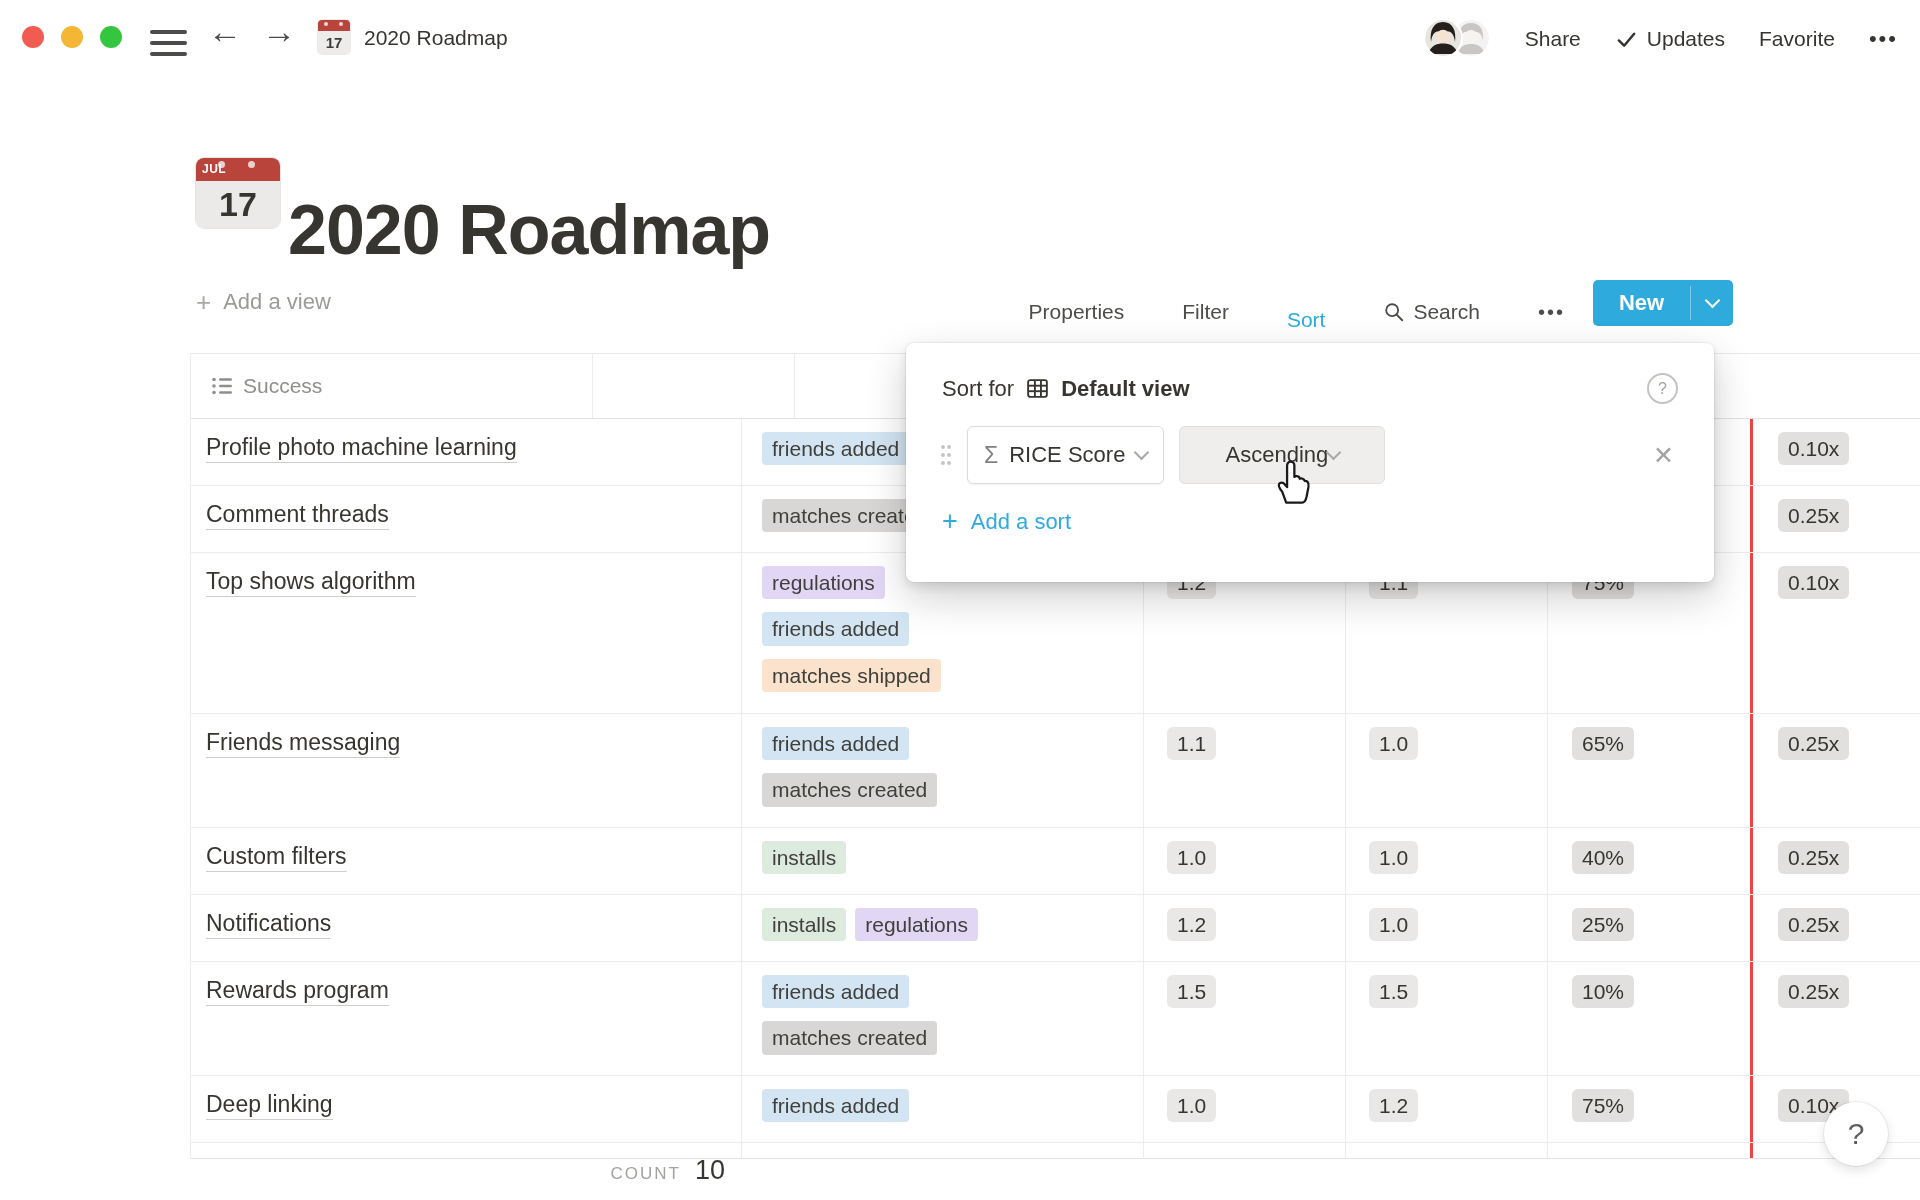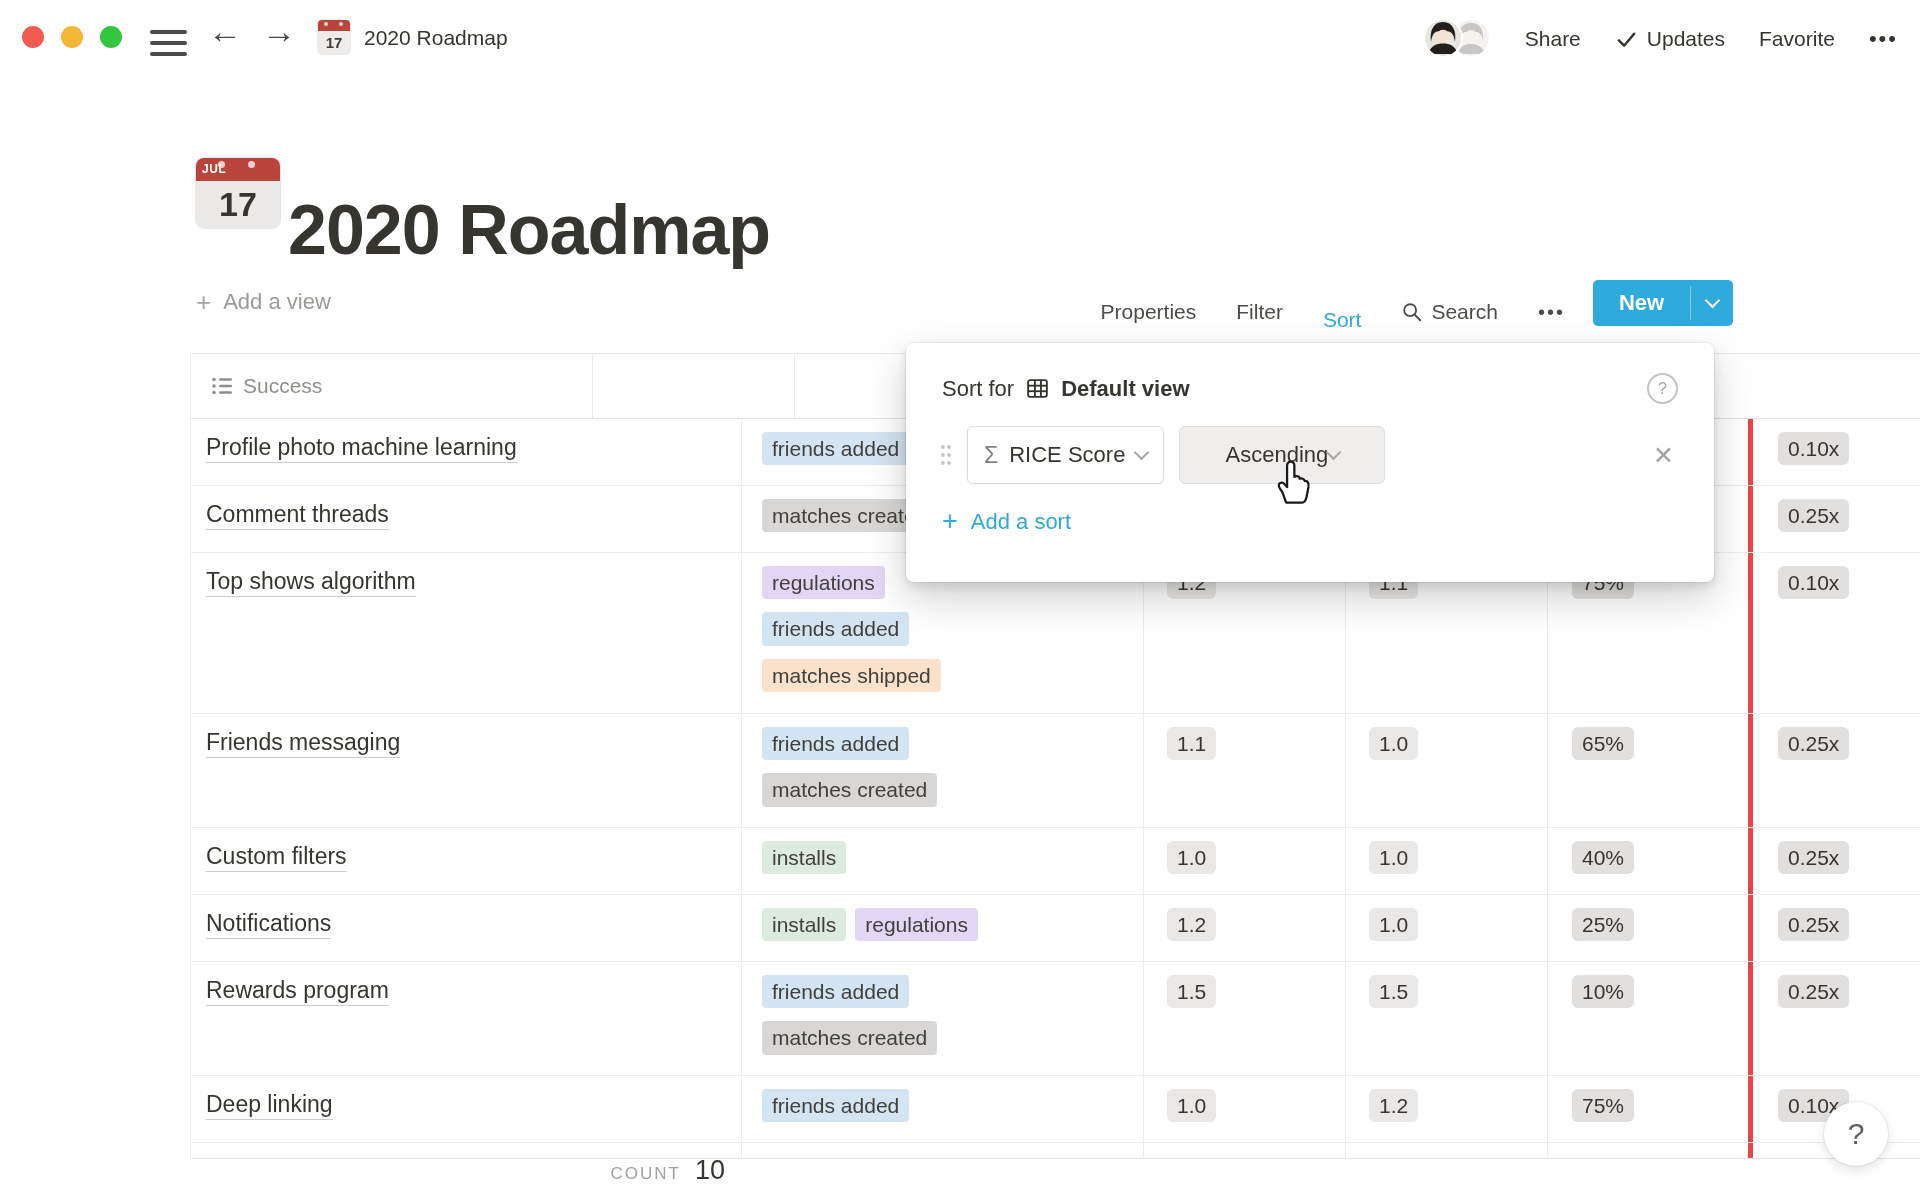--- a/index.html
+++ b/index.html
@@ -40,21 +40,21 @@
   .bigcal .ctop i{position:absolute;top:3px;width:7px;height:7px;border-radius:50%;background:rgba(255,255,255,.75);}
   .bigcal .ctop i.p1{left:22px;} .bigcal .ctop i.p2{left:52px;}
   .bigcal .cbody{height:47px;background:#EBEAE8;display:flex;align-items:center;justify-content:center;
                  font-size:34px;font-weight:700;color:#37352F;}
   #doc-title{position:absolute;left:288px;top:148px;font-size:70px;font-weight:700;letter-spacing:-1px;color:#37352F;line-height:1;}
 
   
   #add-view{position:absolute;left:196px;top:289px;display:flex;align-items:center;gap:12px;
             font-size:22px;color:#9B9A97;}
   #add-view .plus{font-size:26px;color:#A8A7A4;line-height:1;}
-  #toolbar-right{position:absolute;right:355px;top:292px;display:flex;align-items:center;gap:40px;
+  #toolbar-right{position:absolute;right:355px;top:292px;display:flex;align-items:center;gap:58px;
                  font-size:21px;color:#4D4C48;}
   #tb-sort{color:#2EAADC;margin-top:16px;}
   .search-wrap{display:flex;align-items:center;gap:8px;}
   #toolbar-more{letter-spacing:2px;font-size:20px;color:#4D4C48;}
   #new-button{position:absolute;left:1593px;top:280px;width:140px;height:46px;background:#2EAADC;
               border-radius:5px;display:flex;align-items:stretch;color:#fff;}
   #new-button .nlabel{flex:1;display:flex;align-items:center;justify-content:center;
                       font-size:22px;font-weight:600;}
   #new-button .ndiv{width:1px;background:rgba(255,255,255,.4);margin:6px 0;}
   #new-button .ncar{width:42px;display:flex;align-items:center;justify-content:center;}
@@ -62,21 +62,21 @@
         transform:rotate(45deg);margin-top:-5px;}
   .chev.white{border-color:#fff;}
 
   
   #table{position:absolute;left:190px;top:353px;width:1730px;border-left:1px solid #EDECEA;}
   .hrow{display:flex;height:64px;border-top:1px solid #EAE9E7;border-bottom:1px solid #E3E2E0;}
   .cell{box-sizing:border-box;}
   .col-name{width:551px;border-right:1px solid #EDECEA;}
   .col-success{width:402px;border-right:1px solid #EDECEA;}
   .col-n{width:202px;border-right:1px solid #EDECEA;}
-  .col-p{width:205px;border-right:5px solid #ef4444;text-decoration:underline;}
+  .col-p{width:205px;border-right:3px solid #ef4444;text-decoration:underline;}
   .col-impact{flex:1;}
   .hcell{display:flex;align-items:center;gap:10px;font-size:21px;color:#908F8C;}
   .hrow .col-name{padding-left:14px;}
   .hrow .col-success{padding-left:20px;}
   .hrow .col-impact{padding-left:22px;}
   .aa-icon{font-size:19px;color:#908F8C;border-bottom:2px solid #B5B4B1;line-height:1.1;}
   .sel-icon{width:23px;height:23px;border-radius:50%;background:#908F8C;display:flex;
             align-items:center;justify-content:center;}
   .sel-icon b{width:0;height:0;border-left:6px solid transparent;border-right:6px solid transparent;
               border-top:7px solid #fff;}

